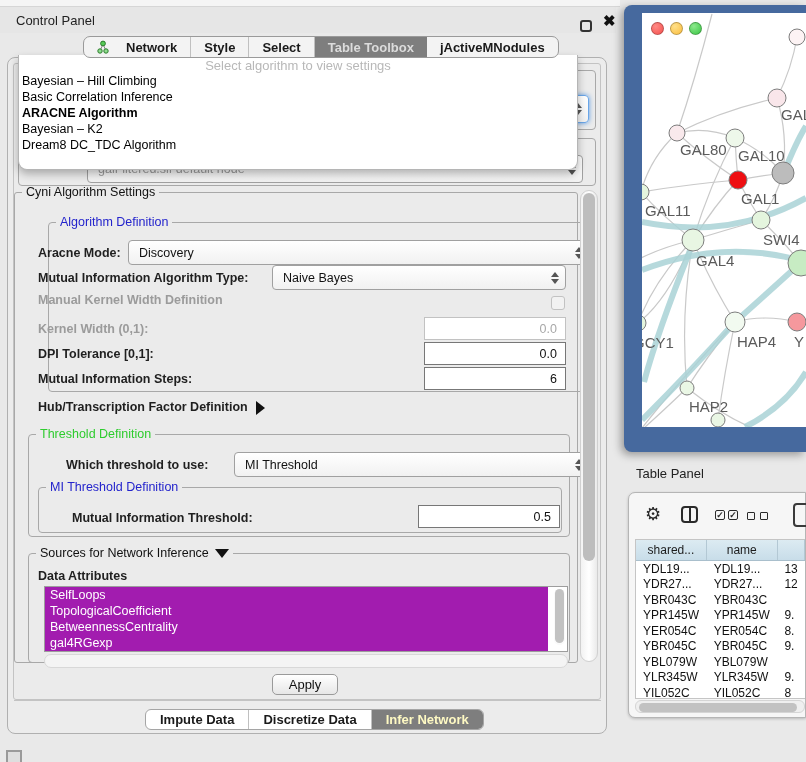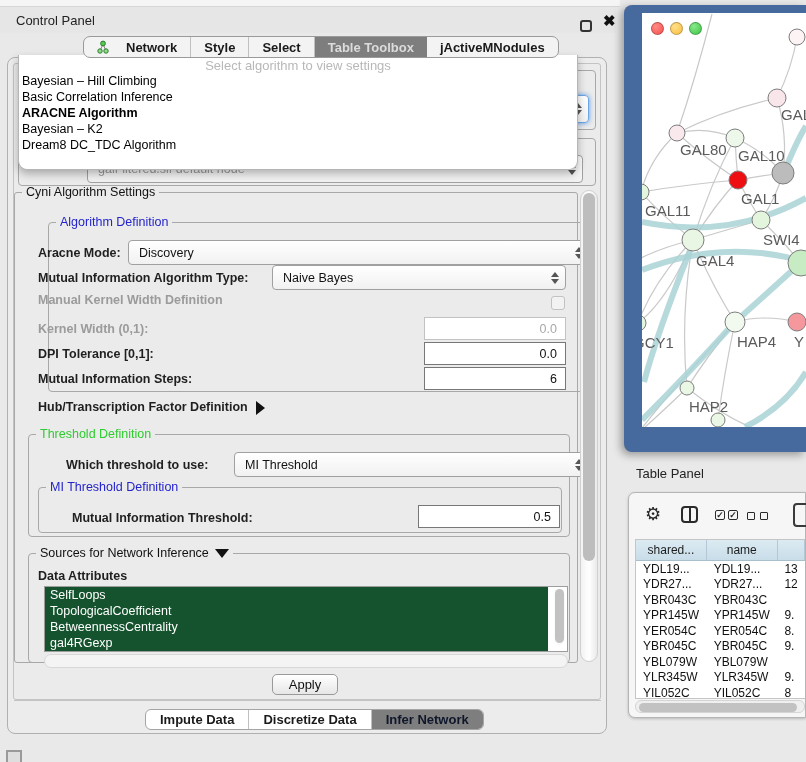--- a/index.html
+++ b/index.html
@@ -42,31 +42,31 @@
   #dd-placeholder { text-align:center; color:#b8b8b8; font-size:13px; padding-top:3px; height:18px; }
   .dd-item { font-size:12.5px; color:#000; height:16px; line-height:16px; padding-left:3px; white-space:nowrap; }
   .dd-item.bold { font-weight:bold; }
 
   
   #big-sb-track { left:580px; top:190px; width:18px; height:472px; background:linear-gradient(90deg,#f2f2f2,#ffffff,#eaeaea); border:1px solid #d0d0d0; border-radius:9px; }
   #big-sb-thumb { left:583px; top:193px; width:12px; height:368px; background:#bdbdbd; border-radius:7px; }
 
   
   #attr-list { left:44px; top:586px; width:524px; height:66px; background:#fff; border:1px solid #9d9d9d; overflow:hidden; }
-  .list-item { height:16px; line-height:16px; font-size:12.5px; padding-left:5px; color:#fff; background:#14532d; width:503px; white-space:nowrap; }
+  .list-item { height:16px; line-height:16px; font-size:12.5px; padding-left:5px; color:#fff; background:#a21caf; width:503px; white-space:nowrap; }
   #list-sb { position:absolute; right:2px; top:2px; width:11px; height:56px; background:#fafafa; border-radius:6px; }
   #list-sb-thumb { position:absolute; left:1px; top:0; width:9px; height:54px; background:#c2c2c2; border-radius:5px; }
   #hscroll-track { left:44px; top:654px; width:524px; height:14px; background:#f4f4f4; border:1px solid #d8d8d8; border-radius:7px; }
 
   #apply-btn { left:272px; top:674px; width:66px; height:21px; background:linear-gradient(#ffffff,#e7e7e7); border:1px solid #9a9a9a; border-radius:5px; font-size:13px; color:#111; display:flex; align-items:center; justify-content:center; }
 
   #bottom-tabstrip { left:145px; top:709px; height:21px; display:flex; background:#fff; border:1px solid #a5a5a5; border-radius:6px; overflow:hidden; }
   .btab { display:flex; align-items:center; padding:0 14px; font-size:13px; font-weight:bold; color:#1a1a1a; border-right:1px solid #c0c0c0; }
   .btab:last-child { border-right:none; }
-  .btab.sel { background:#7e7e7e; color:#0f172a; }
+  .btab.sel { background:#7e7e7e; color:#fef9c3; }
 
   .tri-right { display:inline-block; width:0; height:0; border-top:7px solid transparent; border-bottom:7px solid transparent; border-left:9px solid #111; vertical-align:middle; margin-left:8px; }
   .tri-down { display:inline-block; width:0; height:0; border-left:7px solid transparent; border-right:7px solid transparent; border-top:9px solid #111; vertical-align:middle; margin-left:6px; }
 
   
   #net-window { left:624px; top:5px; width:182px; height:447px; background:#46699e; border-radius:8px 0 0 8px; box-shadow:-3px 3px 8px rgba(0,0,0,.35); }
   #net-canvas { position:absolute; left:18px; top:8px; right:0; bottom:25px; background:#fff; overflow:hidden; }
   .tlight { position:absolute; top:9px; width:13px; height:13px; border-radius:50%; border:1px solid rgba(0,0,0,.25); }
 
   

